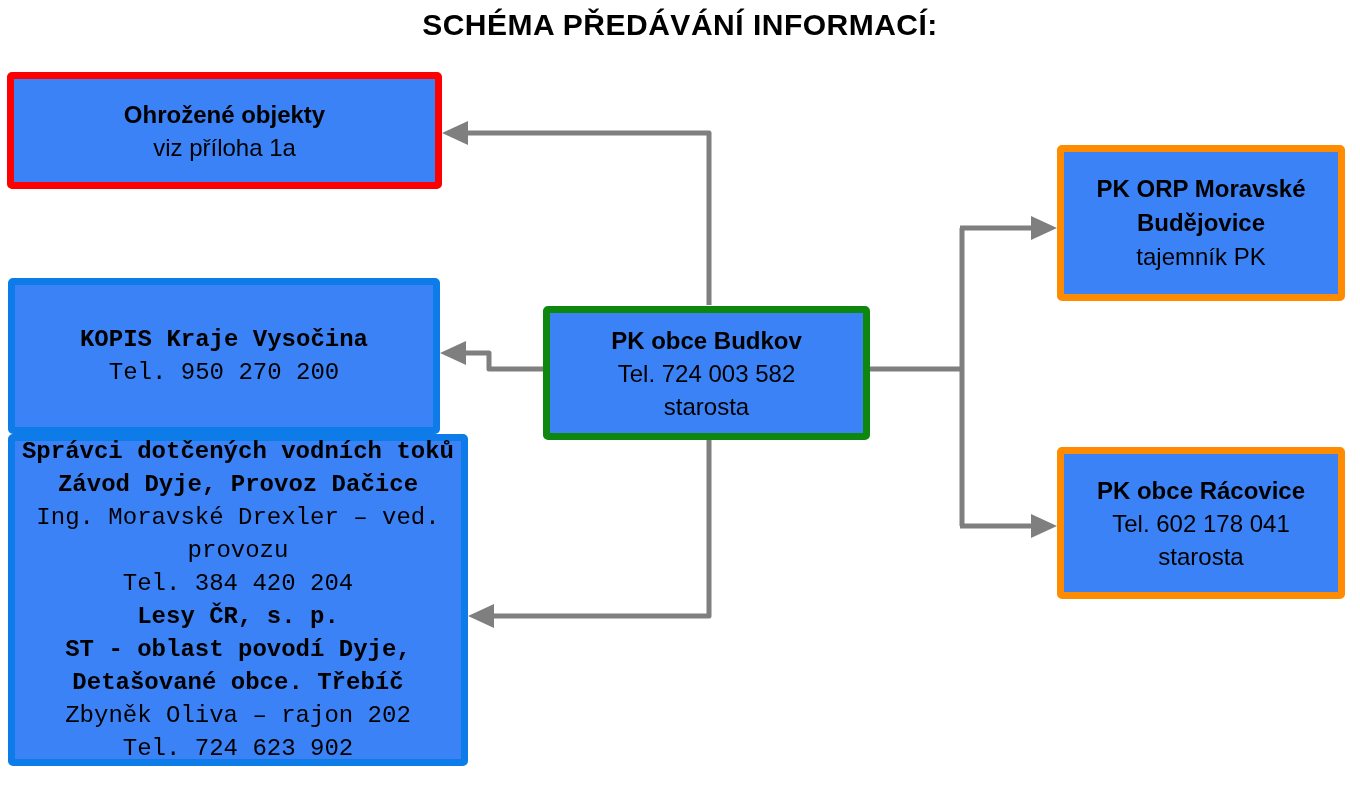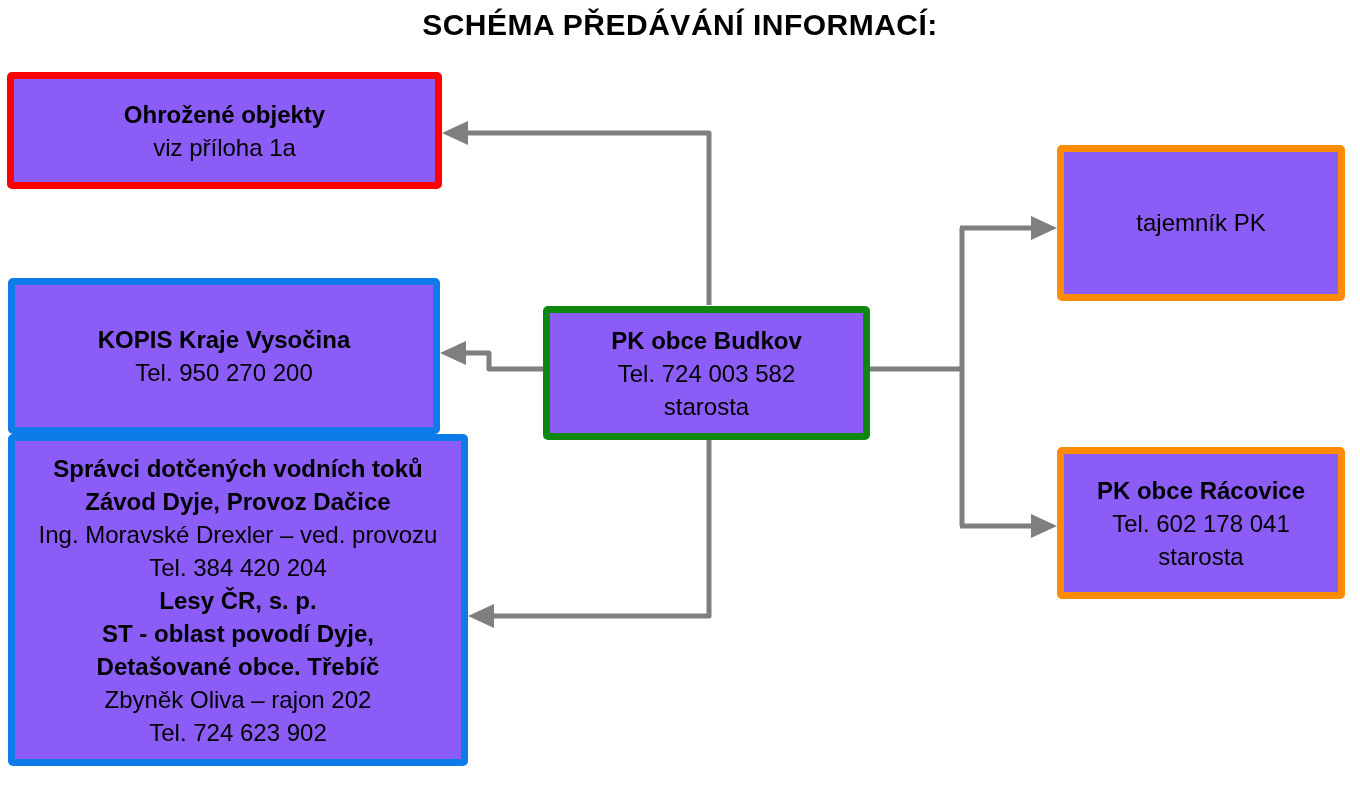--- a/index.html
+++ b/index.html
@@ -22,38 +22,38 @@
     top: 8px;
     width: 100%;
     text-align: center;
     font-size: 30px;
     font-weight: bold;
     letter-spacing: 0.5px;
   }
   .node {
     position: absolute;
     box-sizing: border-box;
-    background: #8b5cf6;
+    background: #3b82f6;
     border-style: solid;
     border-width: 7px;
     border-radius: 5px;
     display: flex;
     flex-direction: column;
     justify-content: center;
     align-items: center;
     text-align: center;
     font-size: 24px;
     line-height: 33px;
     padding: 2px 6px;
     z-index: 2;
   }
   .node .line { display: block; white-space: pre-wrap; }
   .node .b { font-weight: bold; }
   .red    { border-color: #ff0000; }
-  .blue   { border-color: #0d7ce8; }
+  .blue   { border-color: #0d7ce8; font-family: Liberation Mono, monospace; }
   .green  { border-color: #0e870e; }
   .orange { border-color: #ff8c00; }
 
   #box-ohrozene  { left: 7px;    top: 72px;  width: 435px; height: 117px; }
   #box-kopis     { left: 8px;    top: 278px; width: 432px; height: 156px; }
   #box-spravci   { left: 8px;    top: 434px; width: 460px; height: 332px; line-height: 33px; }
   #box-budkov    { left: 543px;  top: 306px; width: 327px; height: 134px; justify-content: center; }
   #box-orp       { left: 1057px; top: 145px; width: 288px; height: 156px; line-height: 34px; }
   #box-racovice  { left: 1057px; top: 447px; width: 288px; height: 152px; }
 
@@ -112,20 +112,21 @@
     <span class="line">Tel. 724 623 902</span>
   </div>
 
   <div id="box-budkov" class="node green">
     <span class="line b">PK obce Budkov</span>
     <span class="line">Tel. 724 003 582</span>
     <span class="line">starosta</span>
   </div>
 
   <div id="box-orp" class="node orange">
+    <span class="line b">PK ORP Moravské Budějovice</span>
     <span class="line">tajemník PK</span>
   </div>
 
   <div id="box-racovice" class="node orange">
     <span class="line b">PK obce Rácovice</span>
     <span class="line">Tel. 602 178 041</span>
     <span class="line">starosta</span>
   </div>
 
 </div>

